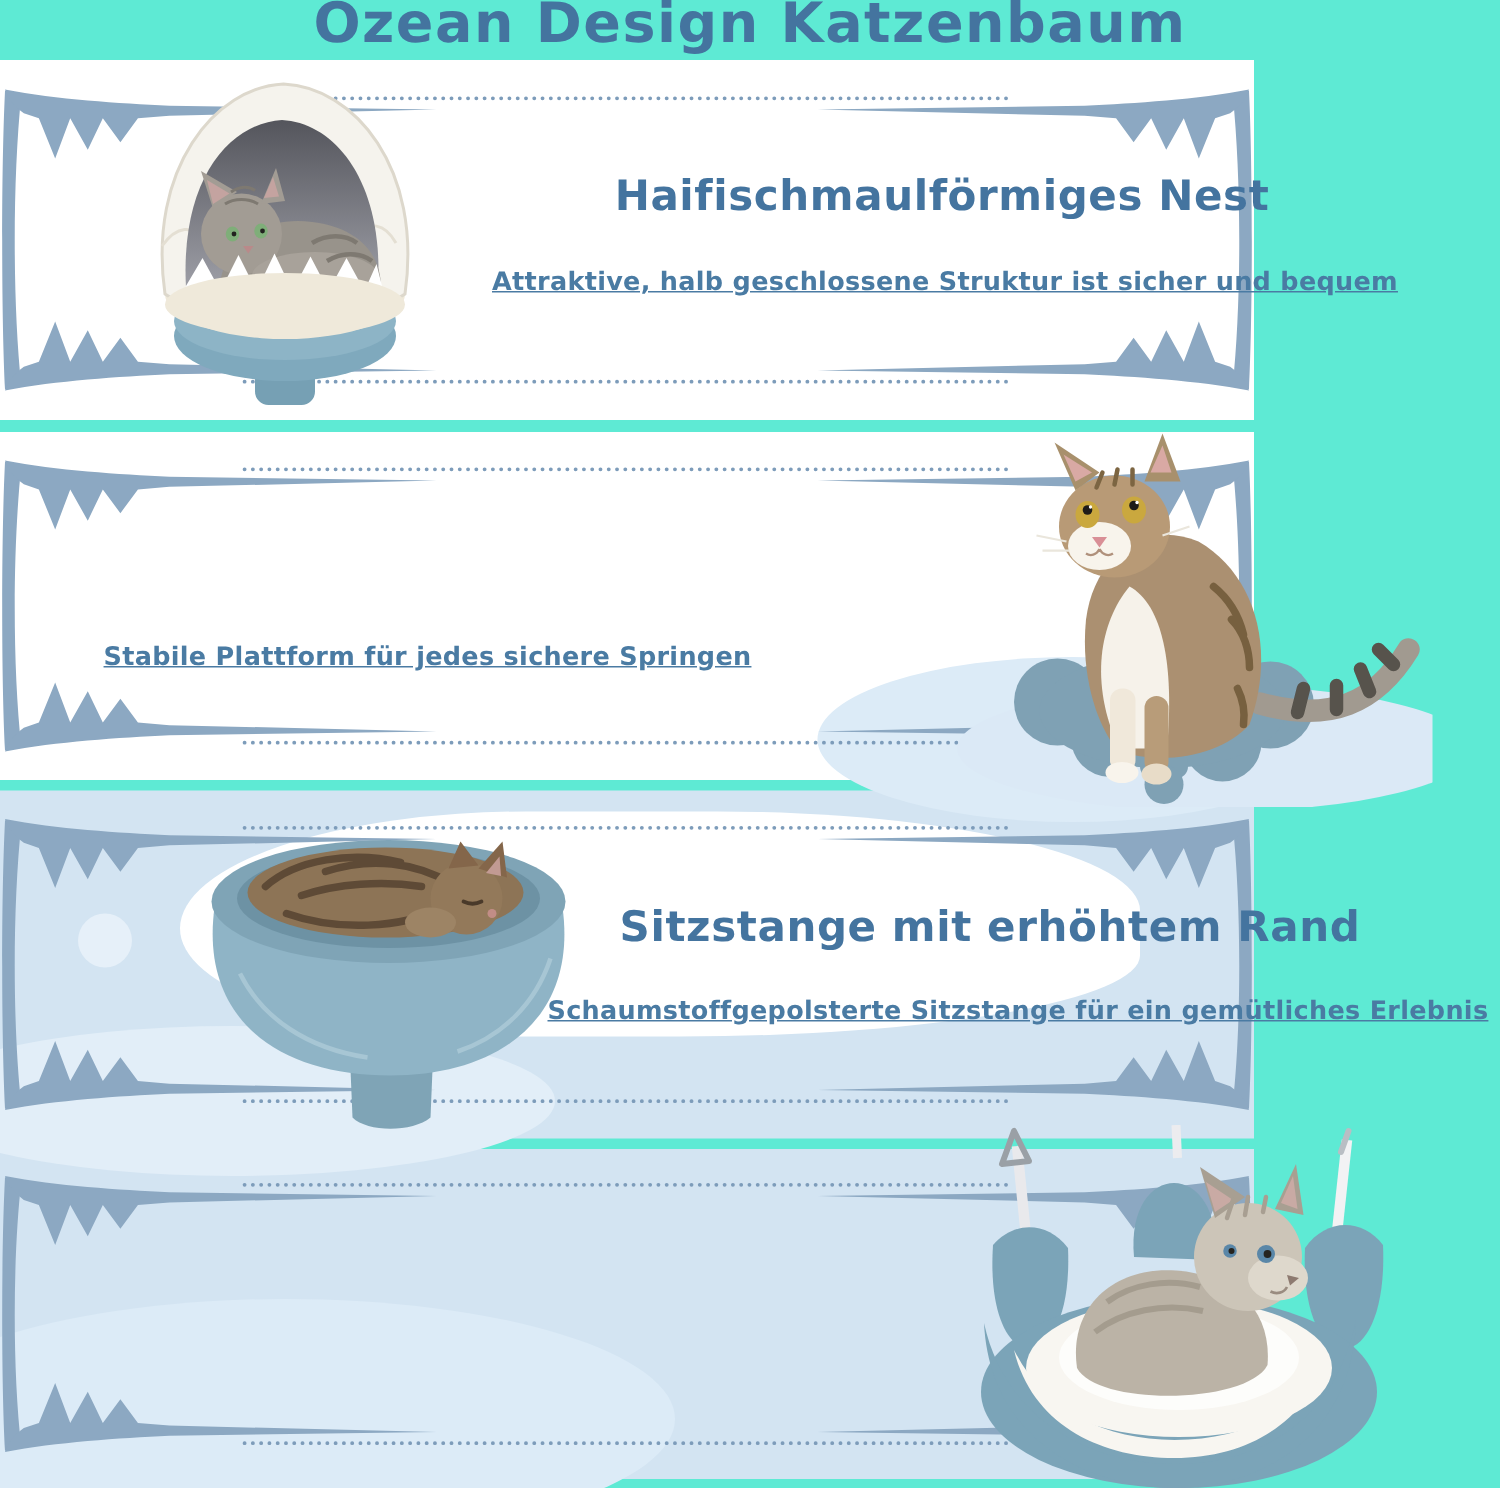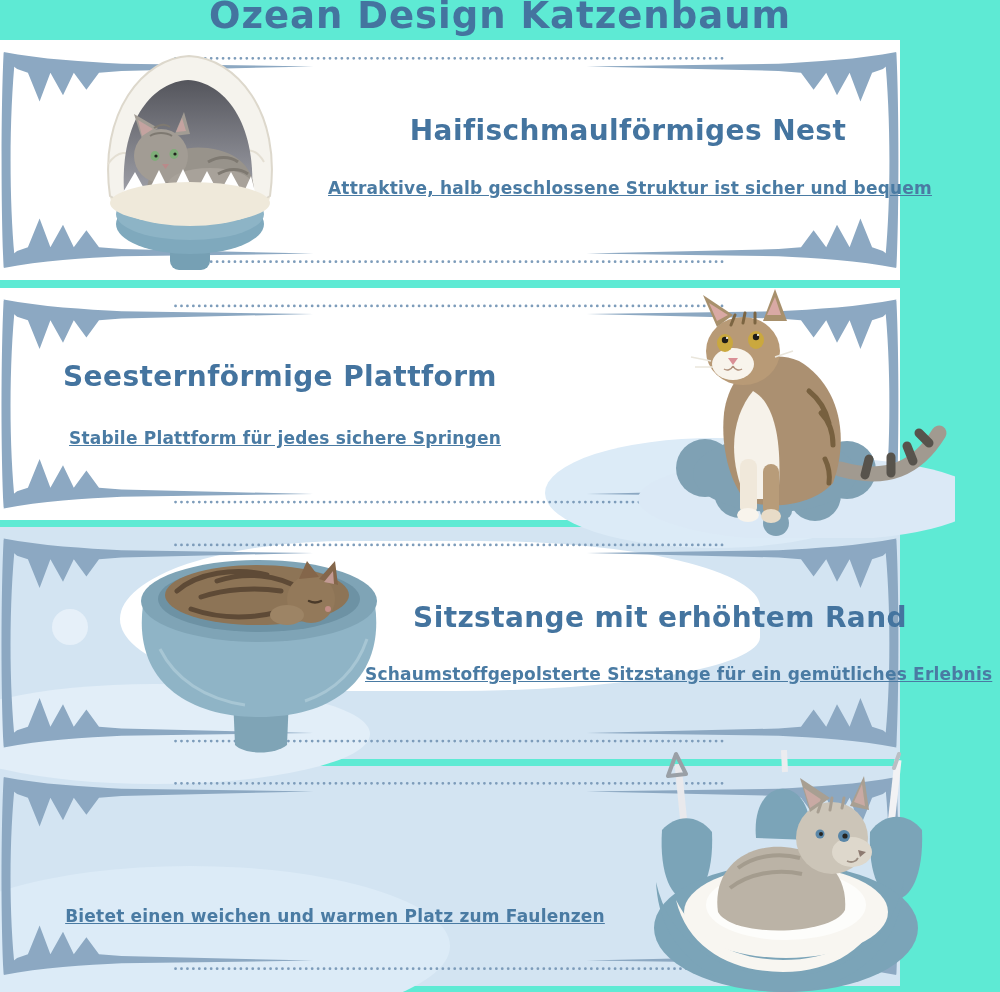--- a/index.html
+++ b/index.html
@@ -1,21 +1,21 @@
 <!DOCTYPE html>
 <html><head>
 <meta charset="utf-8">
 <style>
   html,body{margin:0;padding:0;background:#ffffff;font-family:"DejaVu Sans","Liberation Sans",sans-serif;}
   #canvas{position:relative;width:1000px;height:992px;overflow:hidden;background:#5eead4;}
 
   .page-title{position:absolute;top:-6px;left:0;width:1000px;text-align:center;
     font-size:37px;font-weight:700;color:#44749f;letter-spacing:1px;}
 
-  .section{position:absolute;left:0;width:900px;}
+  .section{position:absolute;left:0;width:816px;padding-left:20px;}
   #sec-nest    {top:40px;height:240px;background:#ffffff;}
   #sec-platform{top:288px;height:232px;background:#ffffff;}
   #sec-perch   {top:527px;height:232px;background:#d3e4f2;}
   #sec-hammock {top:766px;height:220px;background:#d3e4f2;}
 
   .frame{position:absolute;left:0;top:0;width:100%;height:100%;z-index:3;pointer-events:none;}
   .photo{position:absolute;z-index:5;}
   .blob{position:absolute;border-radius:50%;z-index:1;}
   .blob2{position:absolute;z-index:1;}
 
@@ -160,21 +160,20 @@
         <circle cx="100" cy="77" r="3.2" fill="#1e1c18"></circle>
         <circle cx="131" cy="74" r="3.2" fill="#1e1c18"></circle>
         <circle cx="102" cy="75" r="1.1" fill="#fff"></circle>
         <circle cx="133" cy="72" r="1.1" fill="#fff"></circle>
         <path d="M103,95 l10,0 l-5,7 Z" fill="#d98f96"></path>
         <path d="M108,103 C106,107 102,108 99,106 M108,103 C110,107 114,108 117,106" stroke="#b0917c" stroke-width="1.5" fill="none"></path>
         <path d="M86,98 L66,94 M88,104 L70,104 M150,94 L168,88" stroke="#eae6dc" stroke-width="1.5"></path>
       </g>
     </svg>
 
-    <div class="heading" id="platform-heading">Seesternförmige Plattform</div>
     <div class="desc" id="platform-desc">Stabile Plattform für jedes sichere Springen</div>
   </div>
 
   <div class="section" id="sec-perch">
     <div class="blob2" style="left:120px;top:14px;width:640px;height:150px;background:#ffffff;
          border-radius:45% 55% 60% 40% / 65% 55% 45% 60%"></div>
     <div class="blob" style="left:-60px;bottom:-25px;width:430px;height:100px;background:#e2eef8"></div>
     <div class="blob" style="left:52px;top:82px;width:36px;height:36px;background:#e6f0f9"></div>
     <svg class="frame" viewBox="0 0 1000 232">
       <g fill="#8ca8c2">
@@ -265,16 +264,15 @@
       <circle cx="226" cy="86" r="6" fill="#5a87a8"></circle>
       <circle cx="227" cy="86" r="2.6" fill="#26241f"></circle>
       <circle cx="202" cy="84" r="4.5" fill="#5a87a8"></circle>
       <circle cx="203" cy="84" r="2" fill="#26241f"></circle>
       <path d="M240,100 l8,2 l-6,5 Z" fill="#8d7a70"></path>
       <path d="M240,108 C238,112 233,113 229,111" stroke="#9a8c80" stroke-width="1.8" fill="none"></path>
       <path d="M58,150 C70,200 116,222 165,222 C214,222 254,198 268,152 C248,192 212,210 165,210 C118,210 78,190 58,150 Z" fill="#f8f6f1"></path>
       <path d="M38,132 C42,212 110,242 165,242 C222,242 284,208 286,130 C272,198 222,226 165,226 C108,226 52,196 38,132 Z" fill="#7ba4b8"></path>
     </svg>
 
-    <div class="desc" id="hammock-desc">Bietet einen weichen und warmen Platz zum Faulenzen</div>
   </div>
 
 </div>
 
 </body></html>

